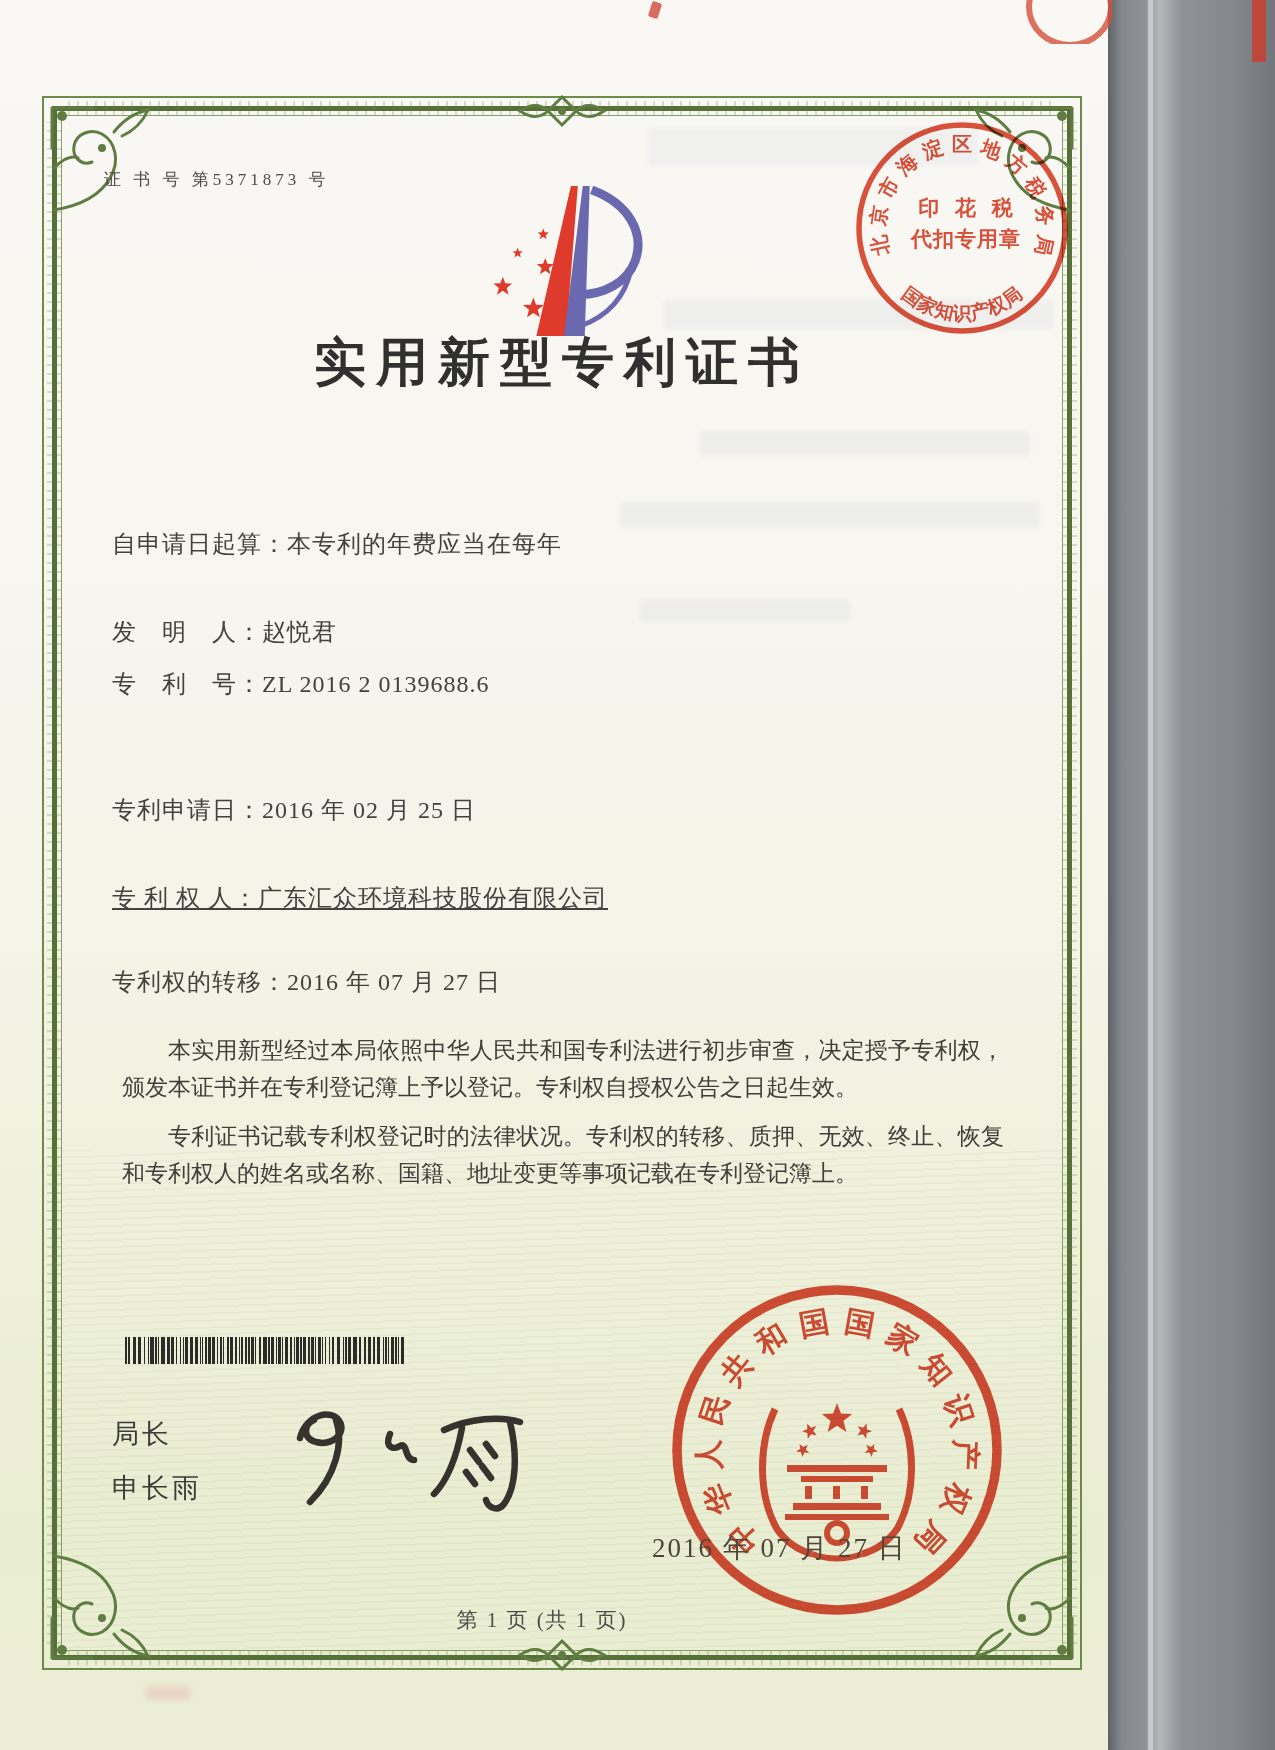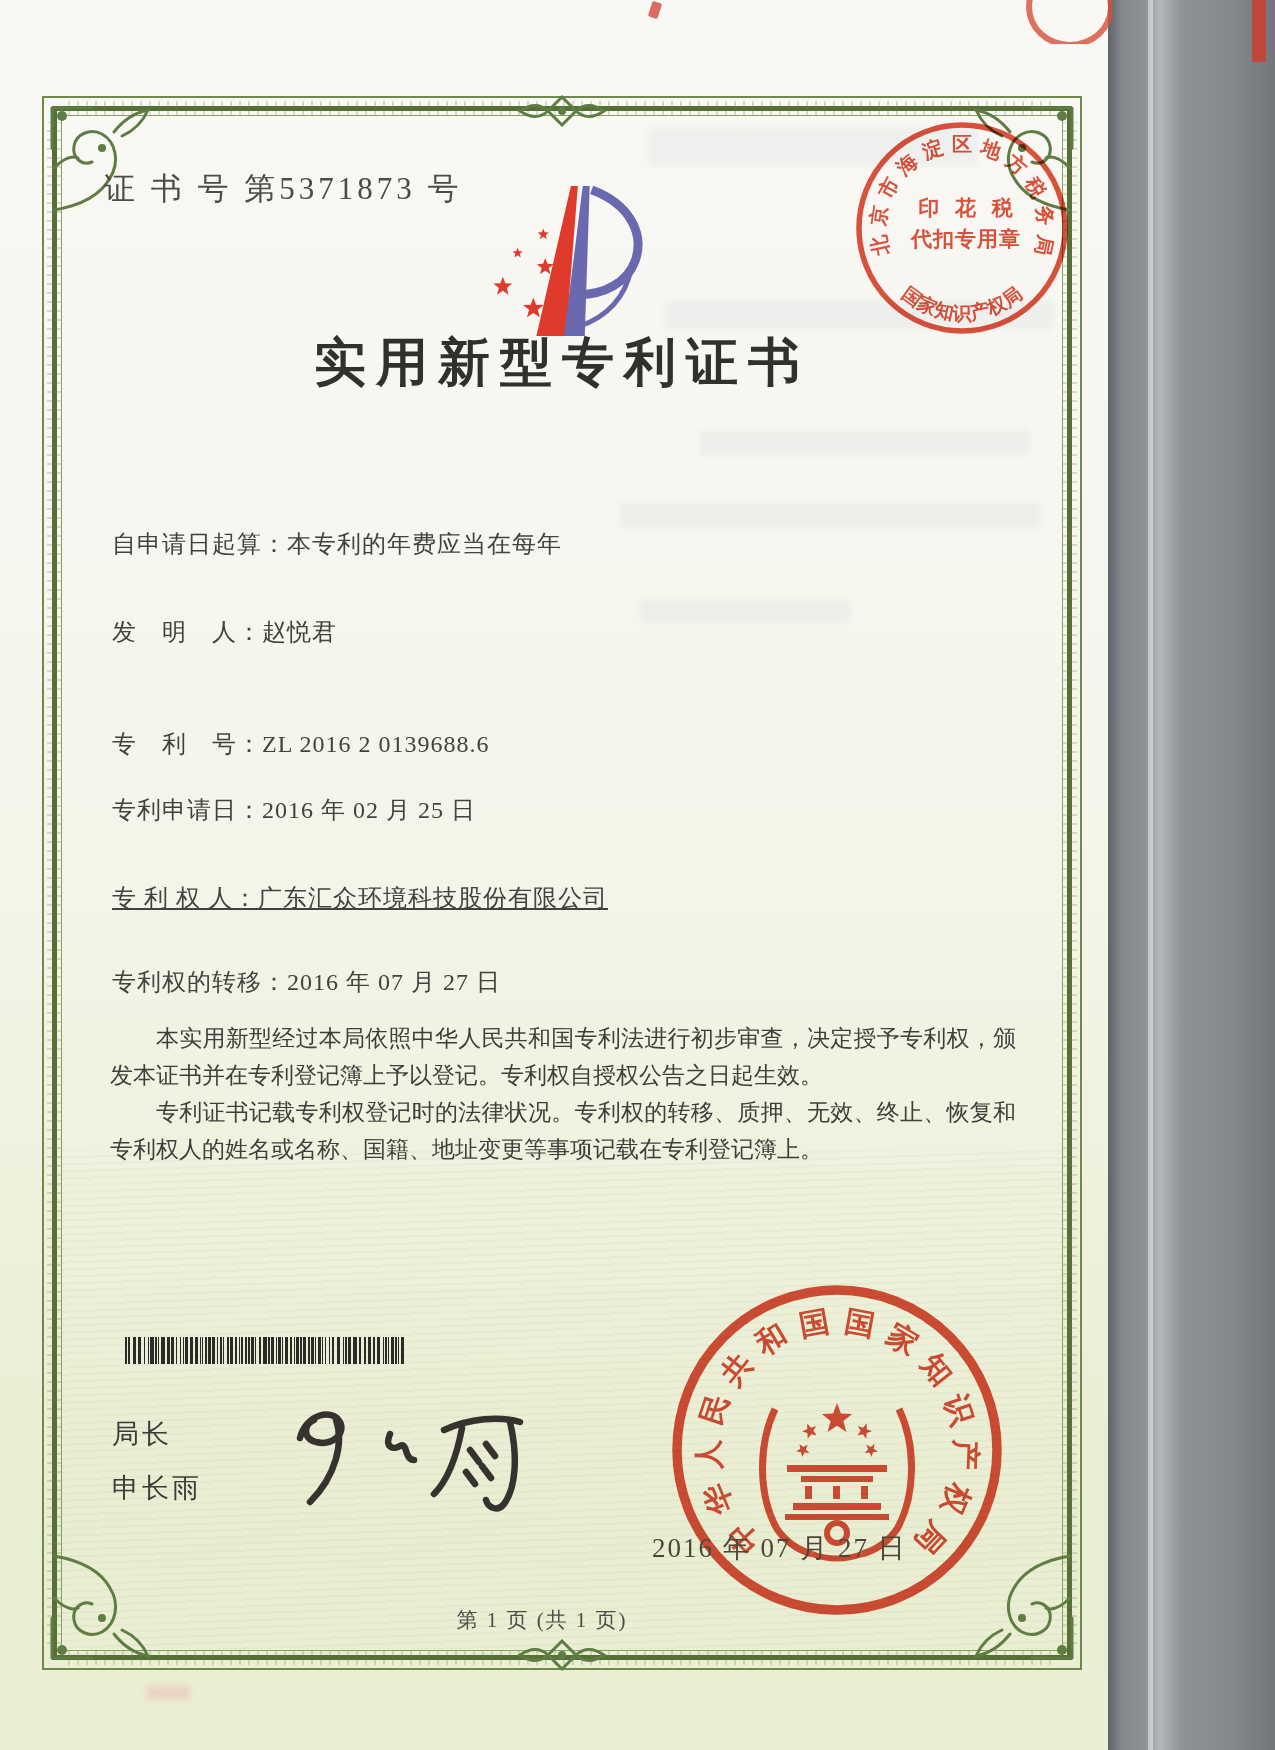--- a/index.html
+++ b/index.html
@@ -42,29 +42,29 @@
   .crest{position:absolute;left:50%;transform:translateX(-50%);}
   .crest.top{top:-6px;}
   .crest.bottom{bottom:-6px;transform:translateX(-50%) scaleY(-1);}
   
   .texture{
     position:absolute;left:50px;top:1150px;width:1024px;height:510px;
     background:repeating-linear-gradient(178deg,rgba(120,150,90,.06) 0 2px,transparent 2px 7px);
     pointer-events:none;
   }
   
-  .cert-no{position:absolute;left:104px;top:168px;font-size:31px;letter-spacing:4px;color:#4b4b48;}
+  .cert-no{position:absolute;left:104px;top:168px;font-size:17px;letter-spacing:4px;color:#4b4b48;}
   .title{
     position:absolute;left:42px;top:328px;width:1040px;text-align:center;
     font-size:52px;font-weight:bold;letter-spacing:10px;color:#30302e;
   }
   .field{position:absolute;left:112px;font-size:24px;color:#42423e;letter-spacing:1px;white-space:nowrap;}
-  .f1{top:528px;} .f2{top:616px;} .f3{top:728px;} .f4{top:794px;} .f5{top:882px;text-decoration:underline;} .f6{top:966px;}
+  .f1{top:528px;} .f2{top:616px;} .f3{top:668px;} .f4{top:794px;} .f5{top:882px;text-decoration:underline;} .f6{top:966px;}
   .paras{position:absolute;left:110px;top:1020px;width:906px;font-size:23px;line-height:37px;color:#3e3e3a;text-align:justify;}
-  .paras p{margin:0;text-indent:2em;font-family:Liberation Serif, serif;}
+  .paras p{margin:12px;text-indent:2em;font-family:Liberation Serif, serif;}
   .barcode{position:absolute;left:125px;top:1337px;width:288px;height:27px;font-size:0;}
   .barcode i{display:inline-block;height:100%;background:#2b2b28;vertical-align:top;}
   .signer-title{position:absolute;left:112px;top:1416px;font-size:27px;color:#3b3b38;letter-spacing:3px;}
   .signer-name{position:absolute;left:112px;top:1470px;font-size:27px;color:#3b3b38;letter-spacing:3px;}
   .signature{position:absolute;left:248px;top:1376px;}
   .issue-date{position:absolute;left:652px;top:1530px;font-size:27px;color:#4e463b;letter-spacing:2px;z-index:6;}
   .page-footer{position:absolute;left:42px;top:1606px;width:1000px;text-align:center;font-size:21px;color:#4c4c48;letter-spacing:2px;}
   
   .logo{position:absolute;left:480px;top:182px;}
   .tax-stamp{position:absolute;left:846px;top:112px;mix-blend-mode:multiply;opacity:.95;}

